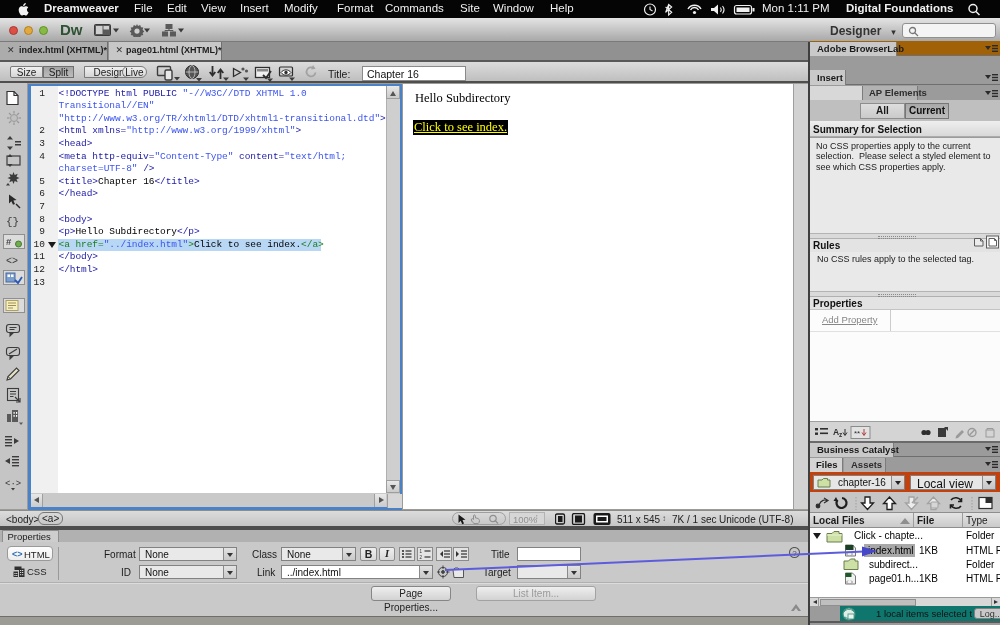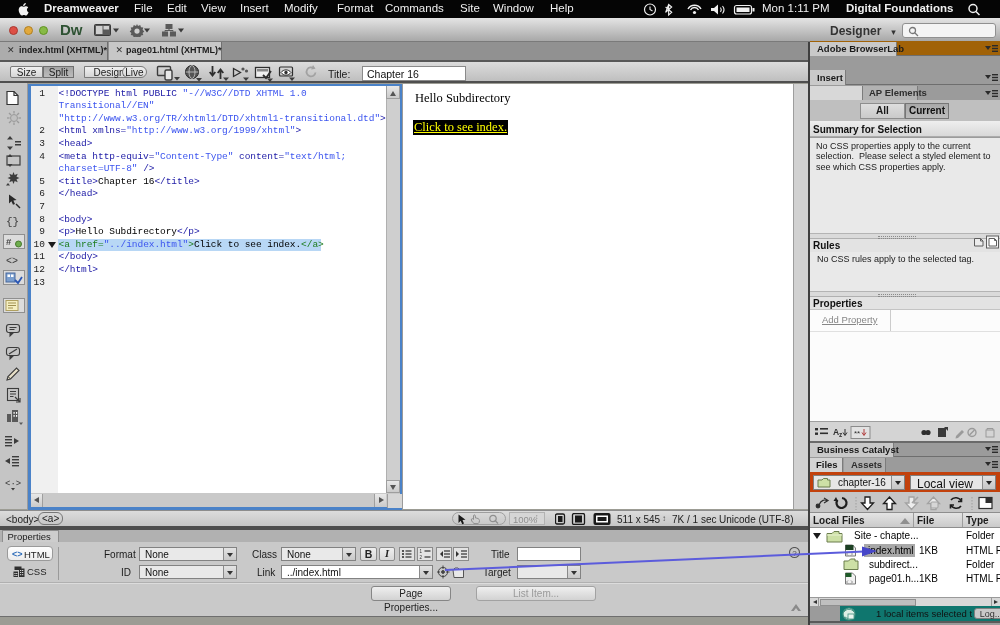--- a/index.html
+++ b/index.html
@@ -701,30 +701,30 @@
       </g>
   </svg>
 </div>
 
 <div class="abs" style="left:810px;top:512px;width:202px;height:16px;background:linear-gradient(#e4e4e4,#cacaca);border-top:1px solid #8e8e8e;border-bottom:1px solid #8e8e8e">
   <span class="abs" style="left:3px;top:2px;font-weight:bold;font-size:10px;color:#1c1c1c">Local Files</span>
   <div class="abs" style="left:90px;top:5px;border-left:5px solid transparent;border-right:5px solid transparent;border-bottom:6px solid #8f8f8f"></div>
   <div class="abs" style="left:103px;top:0;width:1px;height:14px;background:#9d9d9d"></div>
   <span class="abs" style="left:107px;top:2px;font-weight:bold;font-size:10px;color:#1c1c1c">File</span>
   <div class="abs" style="left:152px;top:0;width:1px;height:14px;background:#9d9d9d"></div>
-  <span class="abs" style="left:156px;top:2px;font-weight:bold;font-size:10px;color:#1c1c1c">Type</span>
+  <span class="abs" style="left:156px;top:2px;font-weight:normal;font-size:10px;color:#1c1c1c">Type</span>
 </div>
 
 <div class="abs" style="left:810px;top:528px;width:190px;height:69px;background:#fff;font-size:10px;color:#000;overflow:hidden;white-space:nowrap">
   <div class="abs" style="left:3px;top:5px;border-left:4.5px solid transparent;border-right:4.5px solid transparent;border-top:6px solid #1a1a1a"></div>
   <svg class="abs" style="left:16px;top:1.5px" width="17" height="13">
       <path d="M1 3.5 h5 l2 -2 h5 v2 h3 v8.5 h-15 z" fill="#cde0a6" stroke="#6b7d4d"></path>
       <path d="M1 5 h15" stroke="#e9f2d2" fill="none"></path>
     </svg>
-  <span class="abs" style="left:44px;top:1.5px">Site - chapte...</span>
+  <span class="abs" style="left:44px;top:1.5px">Click - chapte...</span>
   <span class="abs" style="left:156px;top:1.5px">Folder</span>
   <div class="abs" style="left:54px;top:15.5px;width:51px;height:13.5px;background:#a8a8a8"></div>
   <svg class="abs" style="left:34px;top:16px" width="13" height="13">
       <path d="M1.5 1 h7 l3 3 v8 h-10 z" fill="#f2f2f2" stroke="#777"></path>
       <rect x="1.5" y="1" width="8" height="5" fill="#1c4023"></rect>
       <path d="M4 8.5 l-1.5 1.5 1.5 1.5 m3 -3 l1.5 1.5 -1.5 1.5" stroke="#777" fill="none" stroke-width="0.8"></path>
     </svg>
   <span class="abs" style="left:58px;top:16.5px">index.html</span>
   <span class="abs" style="left:109px;top:16.5px">1KB</span>
   <span class="abs" style="left:156px;top:16.5px">HTML File</span>

